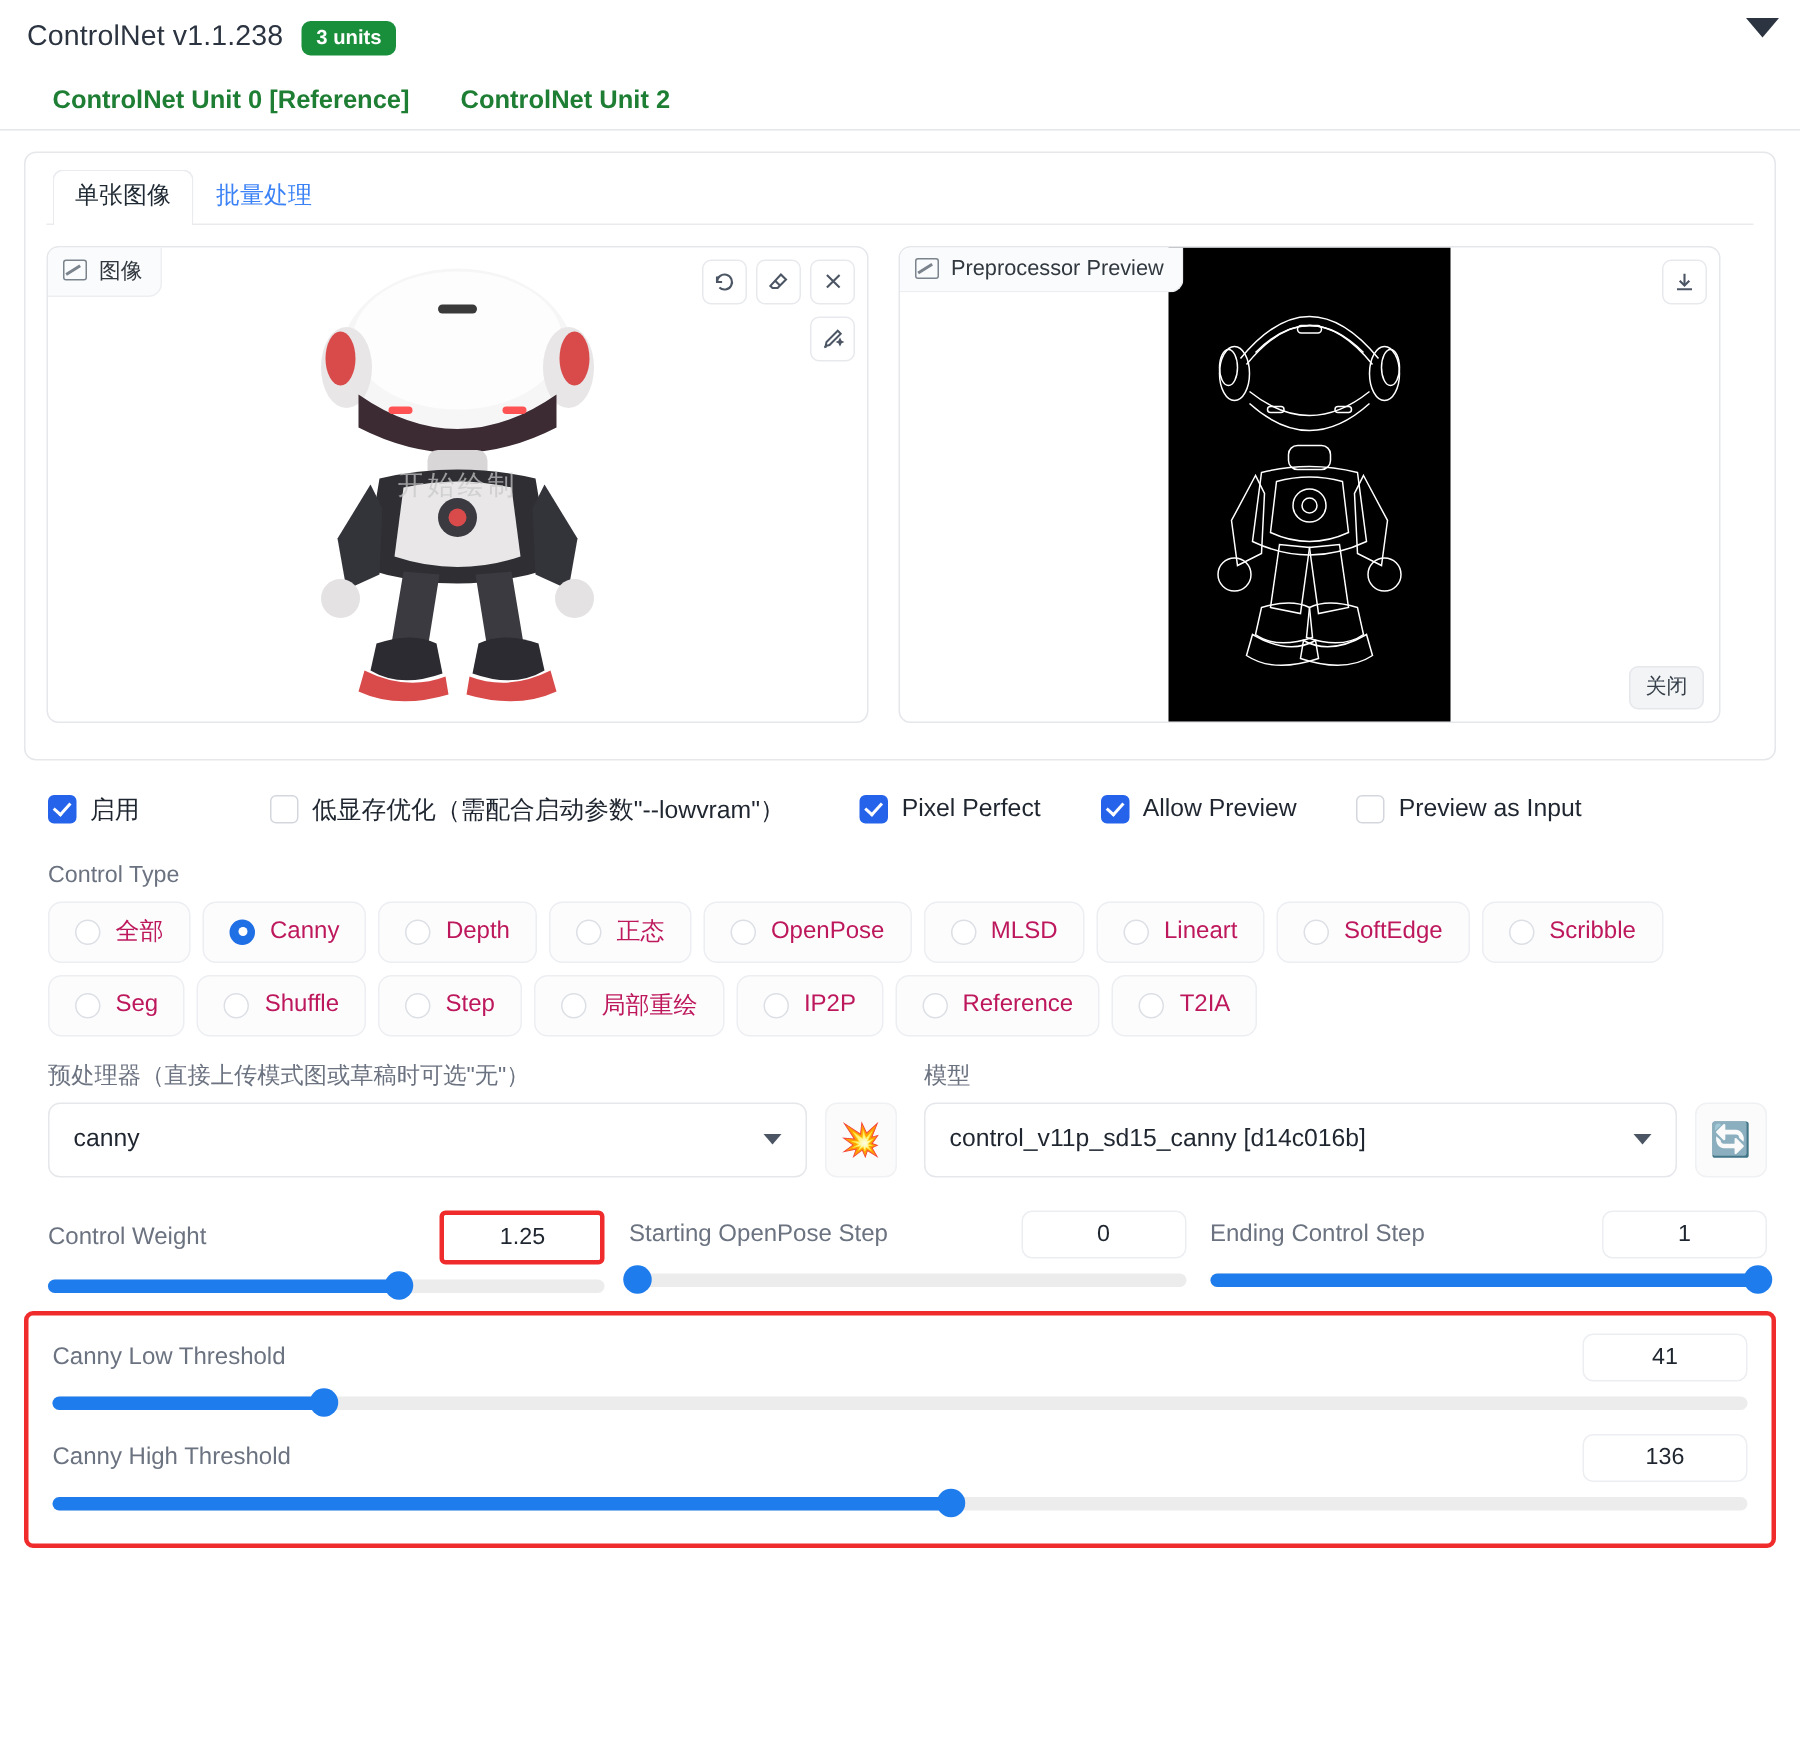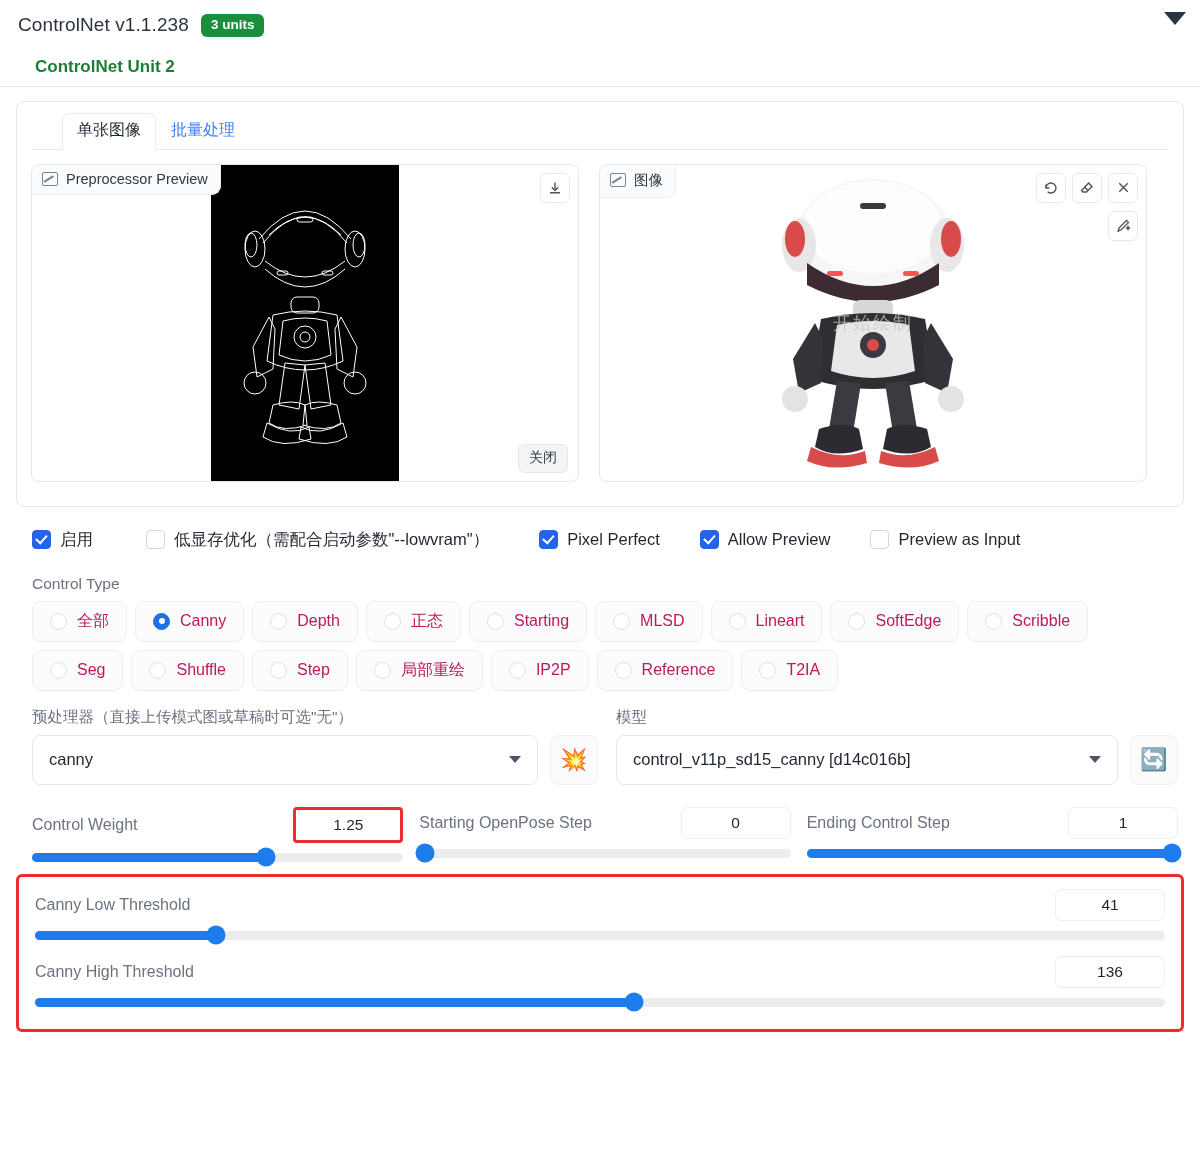--- a/index.html
+++ b/index.html
@@ -62,21 +62,21 @@
   }
 
   .sub-tabs { display: flex; align-items: flex-end; border-bottom: 1px solid #e9ebee; height: 38px; padding-left: 4px; }
   .sub-tab {
     font-size: 16px; color: #3b82f6; padding: 6px 14px 9px; cursor: pointer;
     position: relative; bottom: -1px; border: 1px solid transparent; border-bottom: none;
   }
   .sub-tab.active {
     color: #1f2933; background: #fff;
     border-color: #e9ebee;
-    border-top-left-radius: 7px; border-top-right-radius: 7px; margin-left: 27px;
+    border-top-left-radius: 7px; border-top-right-radius: 7px;
   }
 
   .image-row { display: flex; gap: 20px; margin-top: 14px; }
 
   .img-box {
     position: relative;
     width: 548px; height: 318px;
     border: 1px solid #e5e7eb; border-radius: 8px;
     background: #fff; overflow: hidden;
   }
@@ -222,31 +222,101 @@
 
 <div class="app">
 
   <div class="header">
     <span class="app-title">ControlNet v1.1.238</span>
     <span class="units-badge">3 units</span>
     <div class="collapse-arrow"></div>
   </div>
 
   <div class="unit-tabs">
+    <div class="unit-tab">ControlNet Unit 0 [Reference]</div>
     <div class="unit-tab">ControlNet Unit 2</div>
   </div>
 
   <div class="panel">
 
     <div class="sub-tabs">
       <div class="sub-tab active">单张图像</div>
       <div class="sub-tab">批量处理</div>
     </div>
 
     <div class="image-row">
+
+      <div class="img-box">
+        <div class="box-chip">
+          <span class="chip-img-icon"></span>
+          <span>图像</span>
+        </div>
+
+        <div class="img-canvas">
+          <svg width="340" height="312" viewBox="0 0 340 312">
+            <g>
+              <ellipse cx="170" cy="72" rx="78" ry="60" fill="#f7f6f7"></ellipse>
+              <path d="M95 72 Q170 -2 245 72 L245 58 Q170 -16 95 58 Z" fill="#e03c3c"></path>
+              <ellipse cx="170" cy="60" rx="70" ry="46" fill="#fdfdfd"></ellipse>
+              <rect x="157" y="36" width="26" height="6" rx="3" fill="#3a3a3a"></rect>
+              <ellipse cx="96" cy="78" rx="17" ry="27" fill="#e8e6e7"></ellipse>
+              <ellipse cx="244" cy="78" rx="17" ry="27" fill="#e8e6e7"></ellipse>
+              <ellipse cx="92" cy="72" rx="10" ry="18" fill="#d94b4b"></ellipse>
+              <ellipse cx="248" cy="72" rx="10" ry="18" fill="#d94b4b"></ellipse>
+              <path d="M104 96 Q170 142 236 96 L236 118 Q170 152 104 118 Z" fill="#3c2b33"></path>
+              <rect x="124" y="104" width="16" height="5" rx="2.5" fill="#ff5252"></rect>
+              <rect x="200" y="104" width="16" height="5" rx="2.5" fill="#ff5252"></rect>
+              <rect x="150" y="133" width="40" height="20" rx="7" fill="#d9d6d8"></rect>
+              <path d="M118 152 Q170 140 222 152 L232 212 Q170 232 108 212 Z" fill="#2e2e33"></path>
+              <path d="M134 158 Q170 150 206 158 L212 204 Q170 218 128 204 Z" fill="#e9e7e8"></path>
+              <circle cx="170" cy="178" r="13" fill="#3a3a40"></circle>
+              <circle cx="170" cy="178" r="6" fill="#d94b4b"></circle>
+              <path d="M112 156 L90 192 L96 226 L118 216 L120 172 Z" fill="#33333a"></path>
+              <path d="M228 156 L250 192 L244 226 L222 216 L220 172 Z" fill="#33333a"></path>
+              <circle cx="92" cy="232" r="13" fill="#e4e2e3"></circle>
+              <circle cx="248" cy="232" r="13" fill="#e4e2e3"></circle>
+              <path d="M134 214 L126 262 L150 266 L158 216 Z" fill="#3a3a40"></path>
+              <path d="M206 214 L214 262 L190 266 L182 216 Z" fill="#3a3a40"></path>
+              <path d="M116 262 Q140 254 156 262 L160 282 Q132 292 112 280 Z" fill="#2b2b31"></path>
+              <path d="M224 262 Q200 254 184 262 L180 282 Q208 292 228 280 Z" fill="#2b2b31"></path>
+              <path d="M108 280 Q136 294 162 284 L164 296 Q130 306 104 294 Z" fill="#d94b4b"></path>
+              <path d="M232 280 Q204 294 178 284 L176 296 Q210 306 236 294 Z" fill="#d94b4b"></path>
+            </g>
+          </svg>
+        </div>
+
+        <div class="watermark">开始绘制</div>
+
+        <div class="tool-row">
+          <div class="tool-btn">
+            <svg width="16" height="16" viewBox="0 0 16 16" fill="none" stroke="#4b5563" stroke-width="1.4">
+              <path d="M3 8a5 5 0 1 1 1.6 3.7"></path>
+                <path d="M3 4.4V8h3.4"></path>
+            </svg>
+          </div>
+          <div class="tool-btn">
+            <svg width="16" height="16" viewBox="0 0 16 16" fill="none" stroke="#4b5563" stroke-width="1.4">
+              <path d="M9.6 3 13 6.4 7.4 12H4L2.6 10.6z"></path>
+                <path d="M5.6 7 9 10.4"></path>
+            </svg>
+          </div>
+          <div class="tool-btn">
+            <svg width="15" height="15" viewBox="0 0 16 16" fill="none" stroke="#4b5563" stroke-width="1.5">
+              <path d="M3.5 3.5l9 9M12.5 3.5l-9 9"></path>
+            </svg>
+          </div>
+        </div>
+        <div class="tool-btn second-row">
+          <svg width="16" height="16" viewBox="0 0 16 16" fill="none" stroke="#4b5563" stroke-width="1.3">
+            <path d="M11.5 2.5l2 2L6 12l-2.6.6L4 10z"></path>
+              <path d="M2.5 13.5l1.6-.4"></path>
+              <path d="M13 8.5l.5 1 1 .5-1 .5-.5 1-.5-1-1-.5 1-.5z"></path>
+          </svg>
+        </div>
+      </div>
 
       <div class="img-box">
         <div class="preview-canvas">
           <svg width="188" height="318" viewBox="0 0 188 318">
             <g fill="none" stroke="#ffffff" stroke-width="1">
               <path d="M48 74 Q94 18 140 74"></path>
               <path d="M52 78 Q94 26 136 78"></path>
               <path d="M58 70 Q94 34 130 70"></path>
               <rect x="86" y="52" width="16" height="5" rx="2.5"></rect>
               <ellipse cx="44" cy="84" rx="10" ry="18"></ellipse>
@@ -284,95 +354,26 @@
         <div class="tool-btn dl-btn">
           <svg width="16" height="16" viewBox="0 0 16 16" fill="none" stroke="#4b5563" stroke-width="1.4">
             <path d="M8 2.5v7.5"></path>
               <path d="M4.8 7.2L8 10.4l3.2-3.2"></path>
               <path d="M3 12.8h10"></path>
           </svg>
         </div>
 
         <div class="close-btn">关闭</div>
       </div>
-
-      <div class="img-box">
-        <div class="box-chip">
-          <span class="chip-img-icon"></span>
-          <span>图像</span>
-        </div>
-
-        <div class="img-canvas">
-          <svg width="340" height="312" viewBox="0 0 340 312">
-            <g>
-              <ellipse cx="170" cy="72" rx="78" ry="60" fill="#f7f6f7"></ellipse>
-              <path d="M95 72 Q170 -2 245 72 L245 58 Q170 -16 95 58 Z" fill="#e03c3c"></path>
-              <ellipse cx="170" cy="60" rx="70" ry="46" fill="#fdfdfd"></ellipse>
-              <rect x="157" y="36" width="26" height="6" rx="3" fill="#3a3a3a"></rect>
-              <ellipse cx="96" cy="78" rx="17" ry="27" fill="#e8e6e7"></ellipse>
-              <ellipse cx="244" cy="78" rx="17" ry="27" fill="#e8e6e7"></ellipse>
-              <ellipse cx="92" cy="72" rx="10" ry="18" fill="#d94b4b"></ellipse>
-              <ellipse cx="248" cy="72" rx="10" ry="18" fill="#d94b4b"></ellipse>
-              <path d="M104 96 Q170 142 236 96 L236 118 Q170 152 104 118 Z" fill="#3c2b33"></path>
-              <rect x="124" y="104" width="16" height="5" rx="2.5" fill="#ff5252"></rect>
-              <rect x="200" y="104" width="16" height="5" rx="2.5" fill="#ff5252"></rect>
-              <rect x="150" y="133" width="40" height="20" rx="7" fill="#d9d6d8"></rect>
-              <path d="M118 152 Q170 140 222 152 L232 212 Q170 232 108 212 Z" fill="#2e2e33"></path>
-              <path d="M134 158 Q170 150 206 158 L212 204 Q170 218 128 204 Z" fill="#e9e7e8"></path>
-              <circle cx="170" cy="178" r="13" fill="#3a3a40"></circle>
-              <circle cx="170" cy="178" r="6" fill="#d94b4b"></circle>
-              <path d="M112 156 L90 192 L96 226 L118 216 L120 172 Z" fill="#33333a"></path>
-              <path d="M228 156 L250 192 L244 226 L222 216 L220 172 Z" fill="#33333a"></path>
-              <circle cx="92" cy="232" r="13" fill="#e4e2e3"></circle>
-              <circle cx="248" cy="232" r="13" fill="#e4e2e3"></circle>
-              <path d="M134 214 L126 262 L150 266 L158 216 Z" fill="#3a3a40"></path>
-              <path d="M206 214 L214 262 L190 266 L182 216 Z" fill="#3a3a40"></path>
-              <path d="M116 262 Q140 254 156 262 L160 282 Q132 292 112 280 Z" fill="#2b2b31"></path>
-              <path d="M224 262 Q200 254 184 262 L180 282 Q208 292 228 280 Z" fill="#2b2b31"></path>
-              <path d="M108 280 Q136 294 162 284 L164 296 Q130 306 104 294 Z" fill="#d94b4b"></path>
-              <path d="M232 280 Q204 294 178 284 L176 296 Q210 306 236 294 Z" fill="#d94b4b"></path>
-            </g>
-          </svg>
-        </div>
-
-        <div class="watermark">开始绘制</div>
-
-        <div class="tool-row">
-          <div class="tool-btn">
-            <svg width="16" height="16" viewBox="0 0 16 16" fill="none" stroke="#4b5563" stroke-width="1.4">
-              <path d="M3 8a5 5 0 1 1 1.6 3.7"></path>
-                <path d="M3 4.4V8h3.4"></path>
-            </svg>
-          </div>
-          <div class="tool-btn">
-            <svg width="16" height="16" viewBox="0 0 16 16" fill="none" stroke="#4b5563" stroke-width="1.4">
-              <path d="M9.6 3 13 6.4 7.4 12H4L2.6 10.6z"></path>
-                <path d="M5.6 7 9 10.4"></path>
-            </svg>
-          </div>
-          <div class="tool-btn">
-            <svg width="15" height="15" viewBox="0 0 16 16" fill="none" stroke="#4b5563" stroke-width="1.5">
-              <path d="M3.5 3.5l9 9M12.5 3.5l-9 9"></path>
-            </svg>
-          </div>
-        </div>
-        <div class="tool-btn second-row">
-          <svg width="16" height="16" viewBox="0 0 16 16" fill="none" stroke="#4b5563" stroke-width="1.3">
-            <path d="M11.5 2.5l2 2L6 12l-2.6.6L4 10z"></path>
-              <path d="M2.5 13.5l1.6-.4"></path>
-              <path d="M13 8.5l.5 1 1 .5-1 .5-.5 1-.5-1-1-.5 1-.5z"></path>
-          </svg>
-        </div>
-      </div>
     </div>
   </div>
 
 
   <div class="check-row">
-    <div class="chk" style="margin-right:53px">
+    <div class="chk" style="margin-right:87px">
       <span class="chk-box on"></span>
       <span class="chk-label">启用</span>
     </div>
     <div class="chk" style="margin-right:50px">
       <span class="chk-box"></span>
       <span class="chk-label">低显存优化（需配合启动参数"--lowvram"）</span>
     </div>
     <div class="chk" style="margin-right:40px">
       <span class="chk-box on"></span>
       <span class="chk-label">Pixel Perfect</span>
@@ -401,21 +402,21 @@
       <div class="radio-pill">
         <span class="radio-dot"></span>
         <span class="radio-label">Depth</span>
       </div>
       <div class="radio-pill">
         <span class="radio-dot"></span>
         <span class="radio-label">正态</span>
       </div>
       <div class="radio-pill">
         <span class="radio-dot"></span>
-        <span class="radio-label">Starting</span>
+        <span class="radio-label">OpenPose</span>
       </div>
       <div class="radio-pill">
         <span class="radio-dot"></span>
         <span class="radio-label">MLSD</span>
       </div>
       <div class="radio-pill">
         <span class="radio-dot"></span>
         <span class="radio-label">Lineart</span>
       </div>
       <div class="radio-pill">

